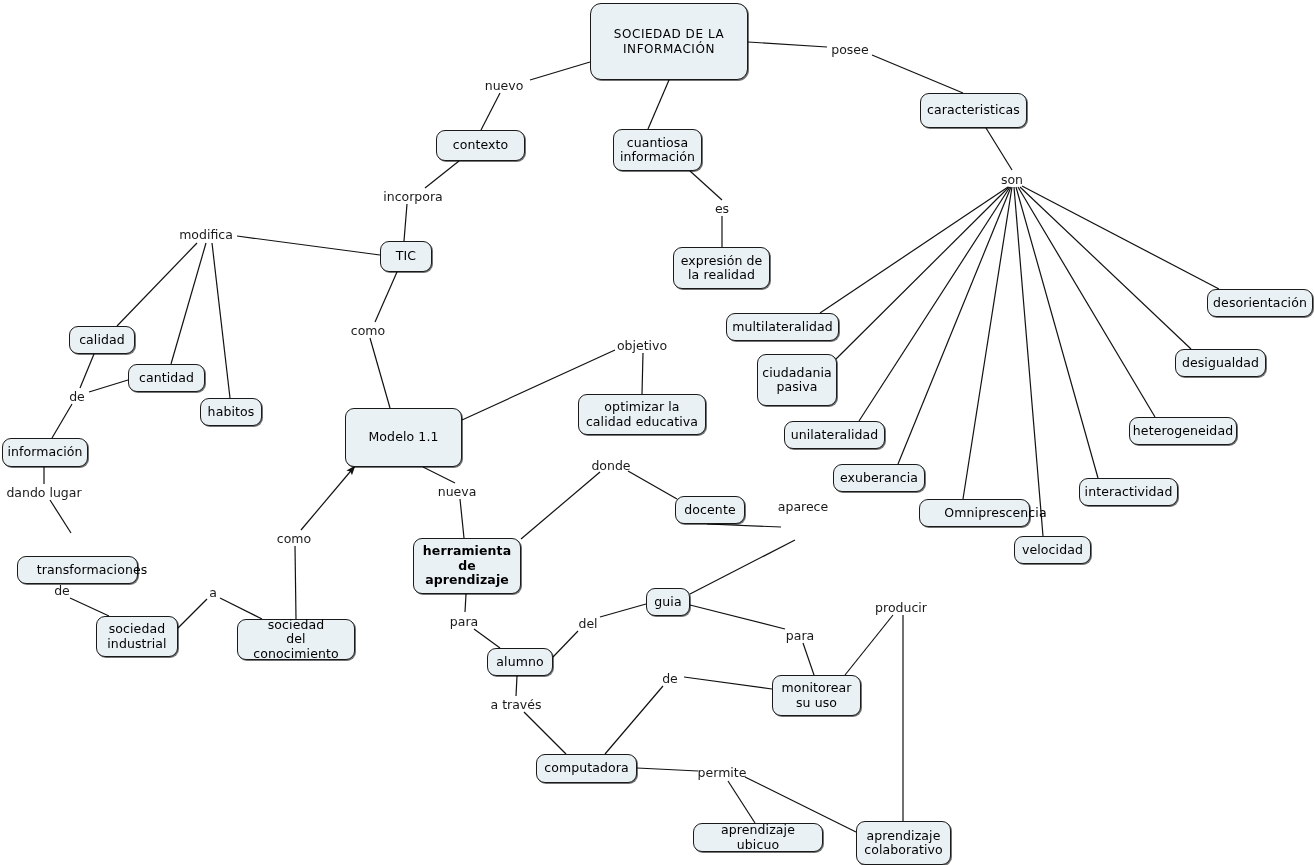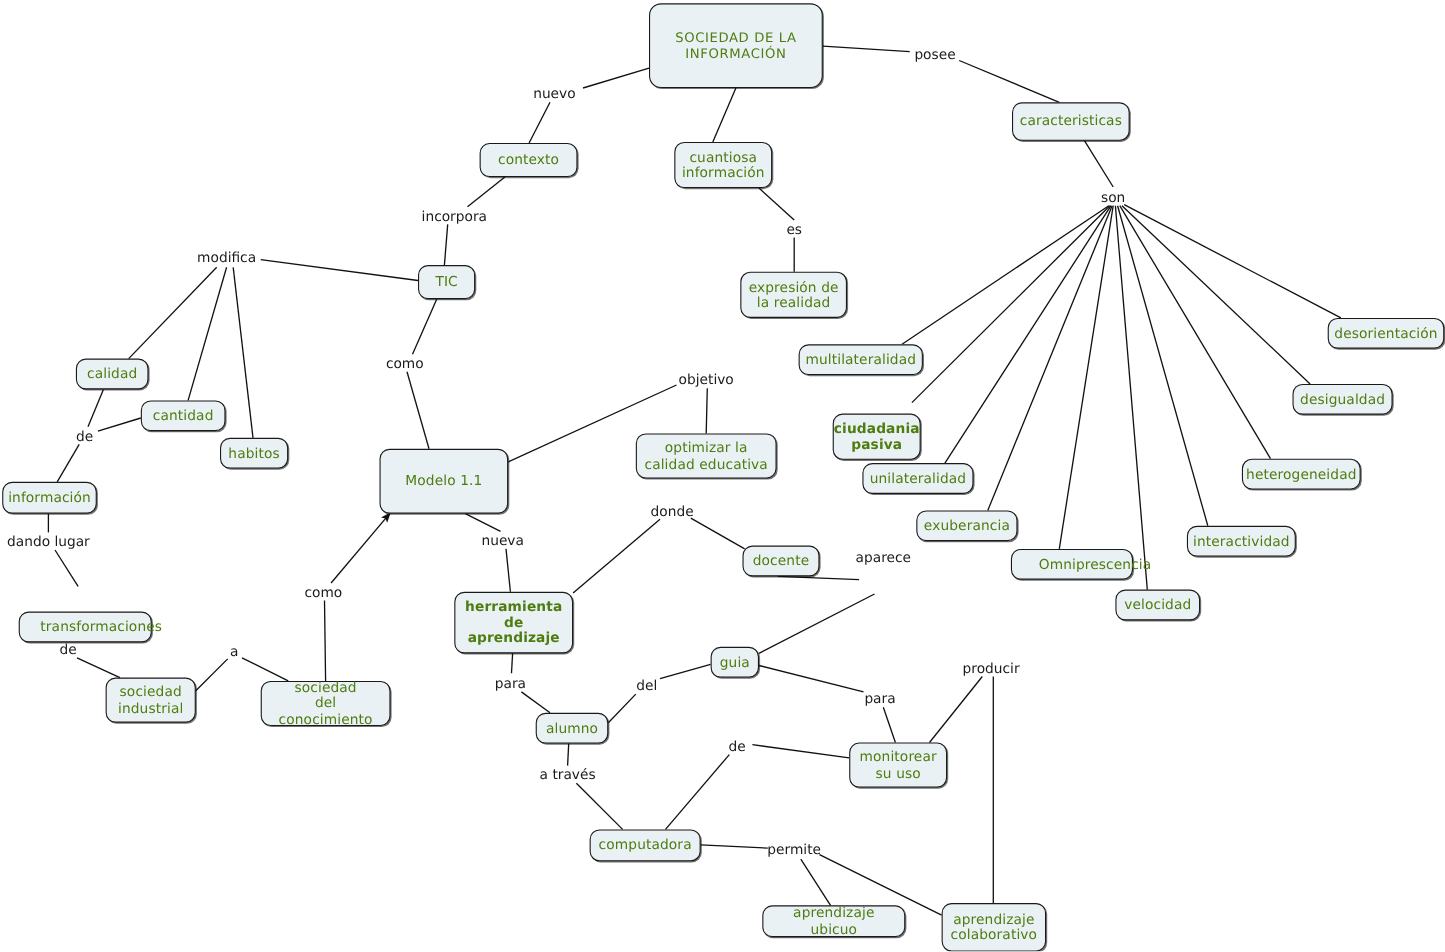--- a/index.html
+++ b/index.html
@@ -29,21 +29,21 @@
   .node {
     position: absolute;
     box-sizing: border-box;
     background: #eaf1f4;
     border: 1px solid #1a1a1a;
     border-radius: 9px;
     display: flex;
     align-items: center;
     justify-content: center;
     text-align: center;
-    color: #4d7c0f;
+    color: #000000;
     font-size: 12.5px;
     line-height: 14.5px;
     letter-spacing: 0.1px;
     white-space: pre-line;
     padding: 2px 6px;
     box-shadow: 1px 1px 0 rgba(0,0,0,0.55);
   }
   .node.root {
     font-size: 12px;
     line-height: 15px;
@@ -161,21 +161,21 @@
       <div class="node" style="left: 675px; top: 496px; width: 70px; height: 28px;">docente</div>
       <div class="node" style="left: 646px; top: 588px; width: 44px; height: 28px;">guia</div>
       <div class="node" style="left: 487px; top: 648px; width: 66px; height: 28px;">alumno</div>
       <div class="node" style="left: 772px; top: 675px; width: 89px; height: 41px;">monitorear
 su uso</div>
       <div class="node" style="left: 536px; top: 754px; width: 101px; height: 29px;">computadora</div>
       <div class="node" style="left: 693px; top: 823px; width: 130px; height: 29px;">aprendizaje ubicuo</div>
       <div class="node" style="left: 856px; top: 821px; width: 95px; height: 44px;">aprendizaje
 colaborativo</div>
       <div class="node" style="left: 726px; top: 313px; width: 113px; height: 28px;">multilateralidad</div>
-      <div class="node" style="left: 757px; top: 376px; width: 80px; height: 42px; font-weight: bold;">ciudadania
+      <div class="node" style="left: 757px; top: 354px; width: 80px; height: 52px;">ciudadania
 pasiva</div>
       <div class="node" style="left: 784px; top: 421px; width: 101px; height: 28px;">unilateralidad</div>
       <div class="node" style="left: 833px; top: 464px; width: 92px; height: 28px;">exuberancia</div>
       <div class="node" style="left: 919px; top: 499px; width: 111px; height: 28px; padding-left: 48px;">Omniprescencia</div>
       <div class="node" style="left: 1014px; top: 536px; width: 77px; height: 28px;">velocidad</div>
       <div class="node" style="left: 1079px; top: 478px; width: 99px; height: 28px;">interactividad</div>
       <div class="node" style="left: 1129px; top: 417px; width: 108px; height: 28px;">heterogeneidad</div>
       <div class="node" style="left: 1175px; top: 349px; width: 91px; height: 28px;">desigualdad</div>
       <div class="node" style="left: 1207px; top: 289px; width: 106px; height: 28px;">desorientación</div>
     </div>

